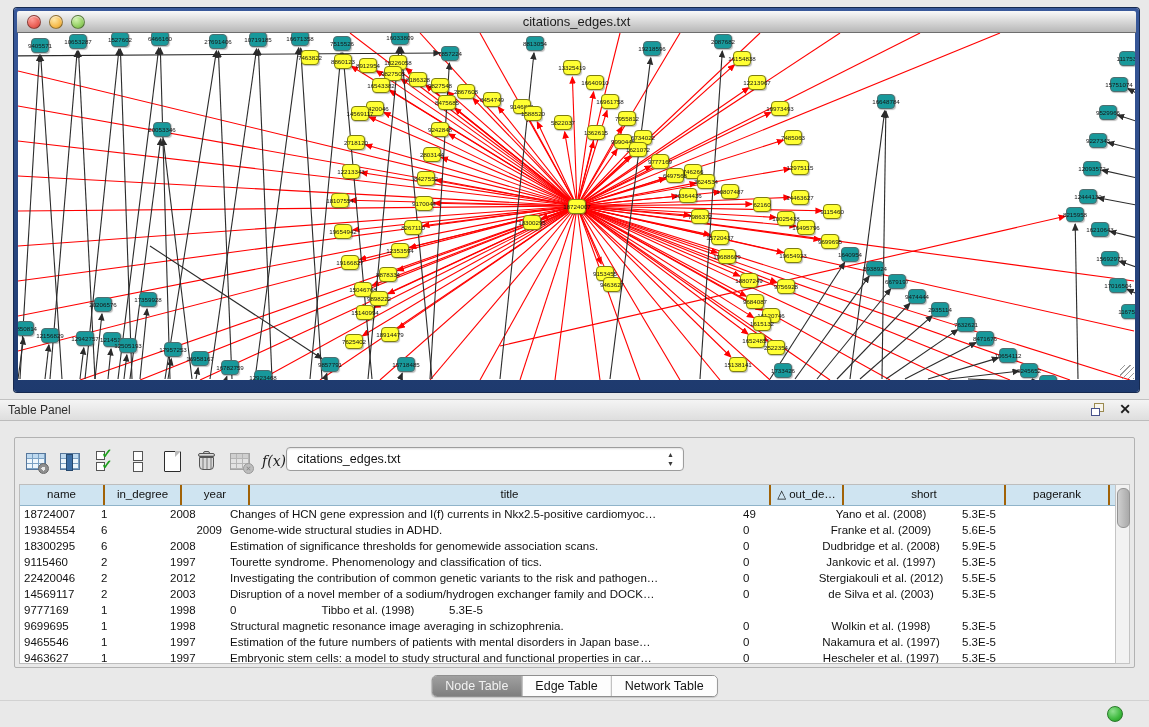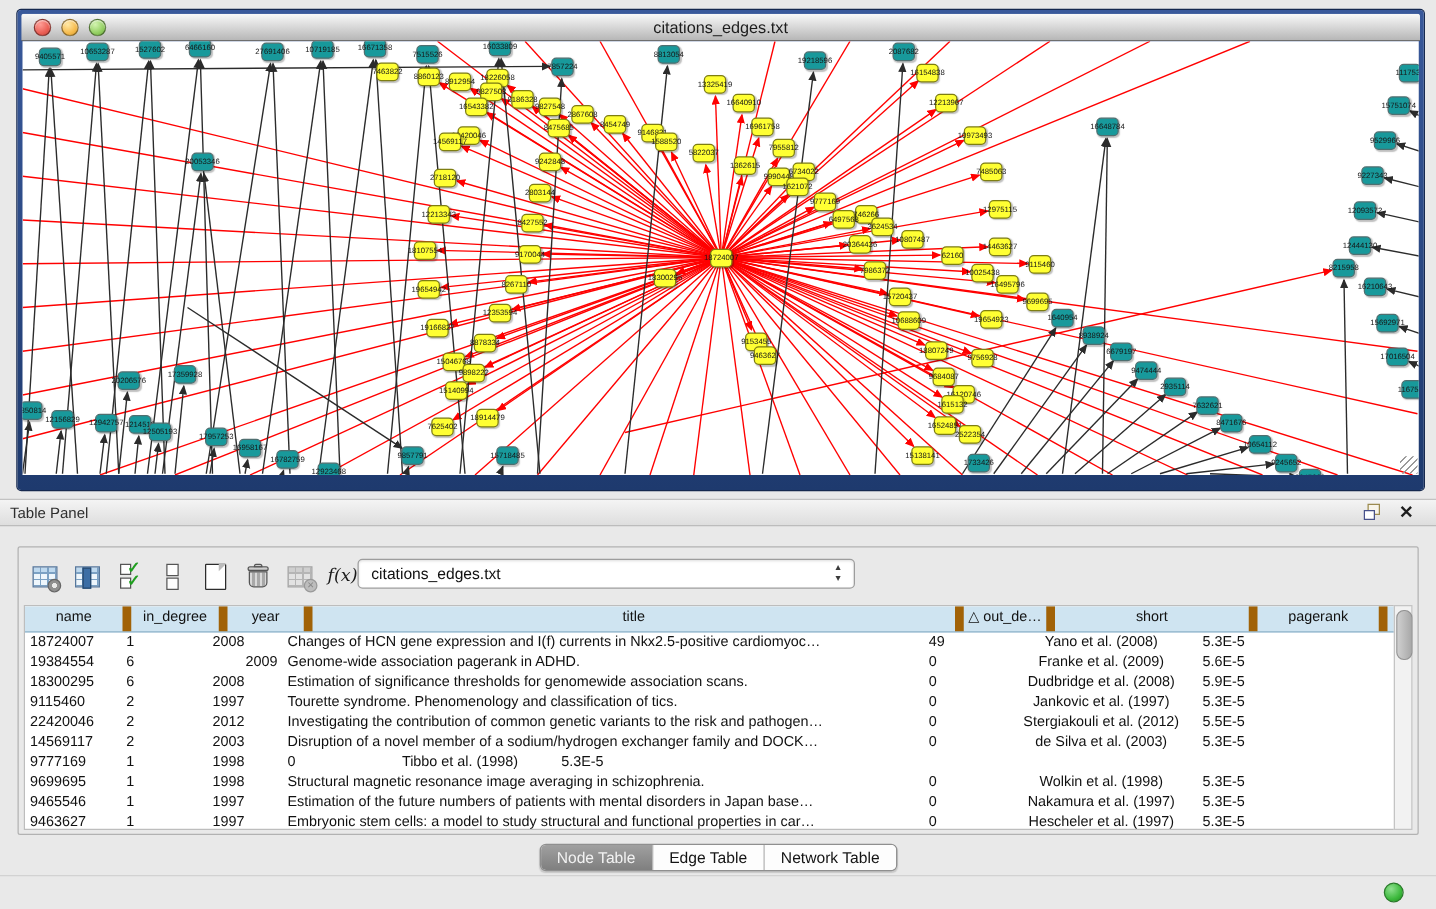--- a/index.html
+++ b/index.html
@@ -73,21 +73,21 @@
   .fx{font-family:"DejaVu Serif",serif;font-style:italic;font-size:14px;color:#1a1a1a;}
   .dropdown{position:absolute;left:271px;top:9px;width:398px;height:24px;background:#fff;
     border:1px solid #9d9d9d;border-radius:4px;box-sizing:border-box;box-shadow:inset 0 1px 2px rgba(0,0,0,.12);}
   .dd-text{position:absolute;left:10px;top:4px;font-size:12.5px;color:#111;}
   .dd-arrows{position:absolute;right:9px;top:2px;font-size:7px;line-height:9px;color:#3a3a3a;text-align:center;}
 
   
   .tbl{position:absolute;left:4px;top:46px;width:1101px;height:180px;background:#fff;
     border:1px solid #bdbdbd;box-sizing:border-box;overflow:hidden;}
   .thead{display:flex;height:20px;background:#cfe4f1;border-bottom:1px solid #8fb3c9;}
-  .th{box-sizing:border-box;border-right:7px solid #a16207;font-size:11.5px;color:#111;
+  .th{box-sizing:border-box;border-right:2px solid #a16207;font-size:11.5px;color:#111;
     text-align:center;line-height:19px;overflow:hidden;white-space:nowrap;}
   .tr{display:flex;height:16px;}
   .td{box-sizing:border-box;font-size:11.5px;color:#111;line-height:16px;padding:0 4px;
     overflow:hidden;white-space:nowrap;text-overflow:ellipsis;}
   .td.center{text-align:center;}
   .vscroll{position:absolute;right:4px;top:46px;width:15px;height:180px;background:#f2f2f2;
     border:1px solid #c4c4c4;box-sizing:border-box;}
   .vthumb{position:absolute;left:1px;top:3px;width:11px;height:38px;border-radius:6px;
     background:linear-gradient(to right,#cfcfcf,#a9a9a9);border:1px solid #939393;}
 
@@ -756,21 +756,21 @@
           <div class="td" style="width: 60px;">2008</div>
           <div class="td" style="width: 513px;">Changes of HCN gene expression and I(f) currents in Nkx2.5-positive cardiomyoc…</div>
           <div class="td" style="width: 65px;">49</div>
           <div class="td center" style="width: 154px;">Yano et al. (2008)</div>
           <div class="td" style="width: 96px;">5.3E-5</div>
         </div>
         <div class="tr">
           <div class="td" style="width: 77px;">19384554</div>
           <div class="td" style="width: 69px;">6</div>
           <div class="td" style="width: 60px; text-align: right;">2009</div>
-          <div class="td" style="width: 513px;">Genome-wide association pagerank in ADHD.</div>
+          <div class="td" style="width: 513px;">Genome-wide structural studies in ADHD.</div>
           <div class="td" style="width: 65px;">0</div>
           <div class="td center" style="width: 154px;">Franke et al. (2009)</div>
           <div class="td" style="width: 96px;">5.6E-5</div>
         </div>
         <div class="tr">
           <div class="td" style="width: 77px;">18300295</div>
           <div class="td" style="width: 69px;">6</div>
           <div class="td" style="width: 60px;">2008</div>
           <div class="td" style="width: 513px;">Estimation of significance thresholds for genomewide association scans.</div>
           <div class="td" style="width: 65px;">0</div>

